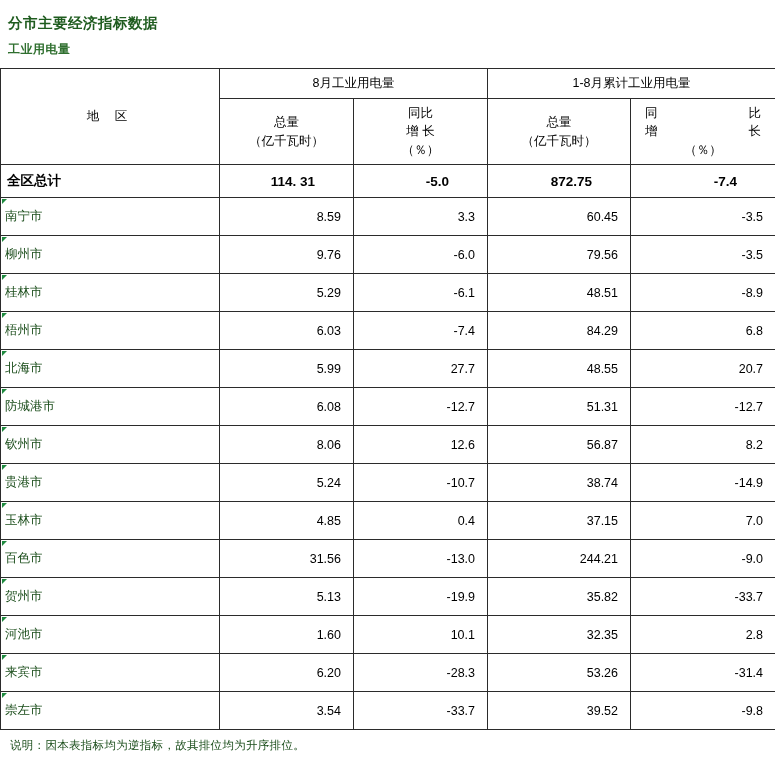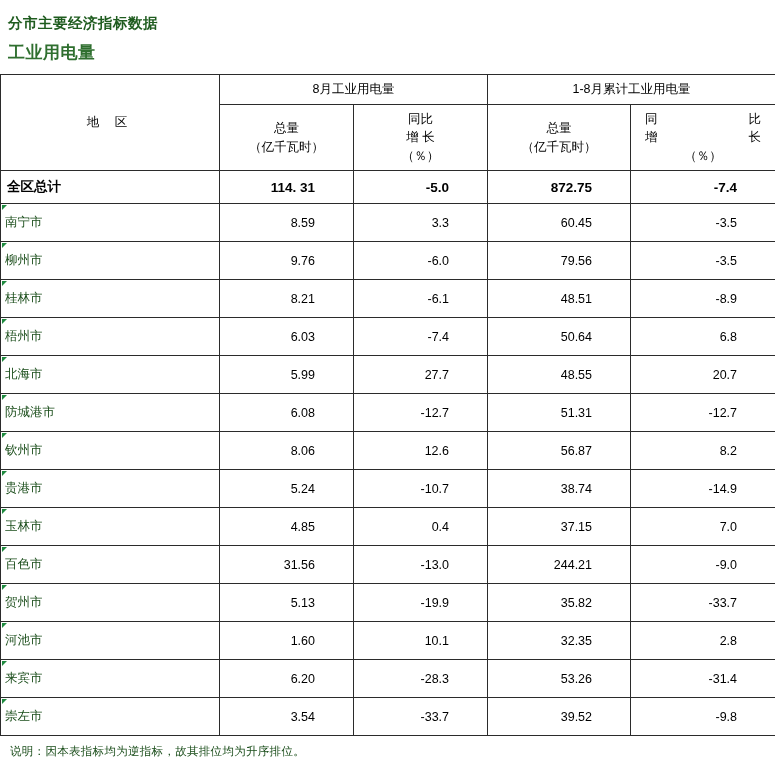--- a/index.html
+++ b/index.html
@@ -21,21 +21,21 @@
     box-sizing: border-box;
   }
   .title {
     font-size: 14.5px;
     font-weight: bold;
     color: #1f5c1f;
     padding: 14px 0 0 8px;
     letter-spacing: 0.5px;
   }
   .subtitle {
-    font-size: 17px;
+    font-size: 12px;
     font-weight: bold;
     color: #2f6f2f;
     padding: 8px 0 10px 8px;
     letter-spacing: 0.5px;
   }
   table.grid {
     border-collapse: collapse;
     width: 775px;
     table-layout: fixed;
   }
@@ -98,21 +98,21 @@
     padding-left: 4px;
     color: #1a4d1a;
   }
   tr.total td.region {
     color: #000000;
     padding-left: 6px;
     font-size: 13.5px;
   }
   td.num {
     text-align: right;
-    padding-right: 38px;
+    padding-right: 12px;
     font-variant-numeric: tabular-nums;
   }
   tr.total td.num {
     padding-right: 38px;
   }
   
   .corner-mark {
     position: absolute;
     top: 1px;
     left: 1px;
@@ -190,30 +190,30 @@
         </tr>
         <tr class="datarow">
           <td class="region"><span class="corner-mark"></span><span>柳州市</span></td>
           <td class="num">9.76</td>
           <td class="num">-6.0</td>
           <td class="num">79.56</td>
           <td class="num">-3.5</td>
         </tr>
         <tr class="datarow">
           <td class="region"><span class="corner-mark"></span><span>桂林市</span></td>
-          <td class="num">8.21</td>
+          <td class="num">5.29</td>
           <td class="num">-6.1</td>
           <td class="num">48.51</td>
           <td class="num">-8.9</td>
         </tr>
         <tr class="datarow">
           <td class="region"><span class="corner-mark"></span><span>梧州市</span></td>
           <td class="num">6.03</td>
           <td class="num">-7.4</td>
-          <td class="num">50.64</td>
+          <td class="num">84.29</td>
           <td class="num">6.8</td>
         </tr>
         <tr class="datarow">
           <td class="region"><span class="corner-mark"></span><span>北海市</span></td>
           <td class="num">5.99</td>
           <td class="num">27.7</td>
           <td class="num">48.55</td>
           <td class="num">20.7</td>
         </tr>
         <tr class="datarow">

